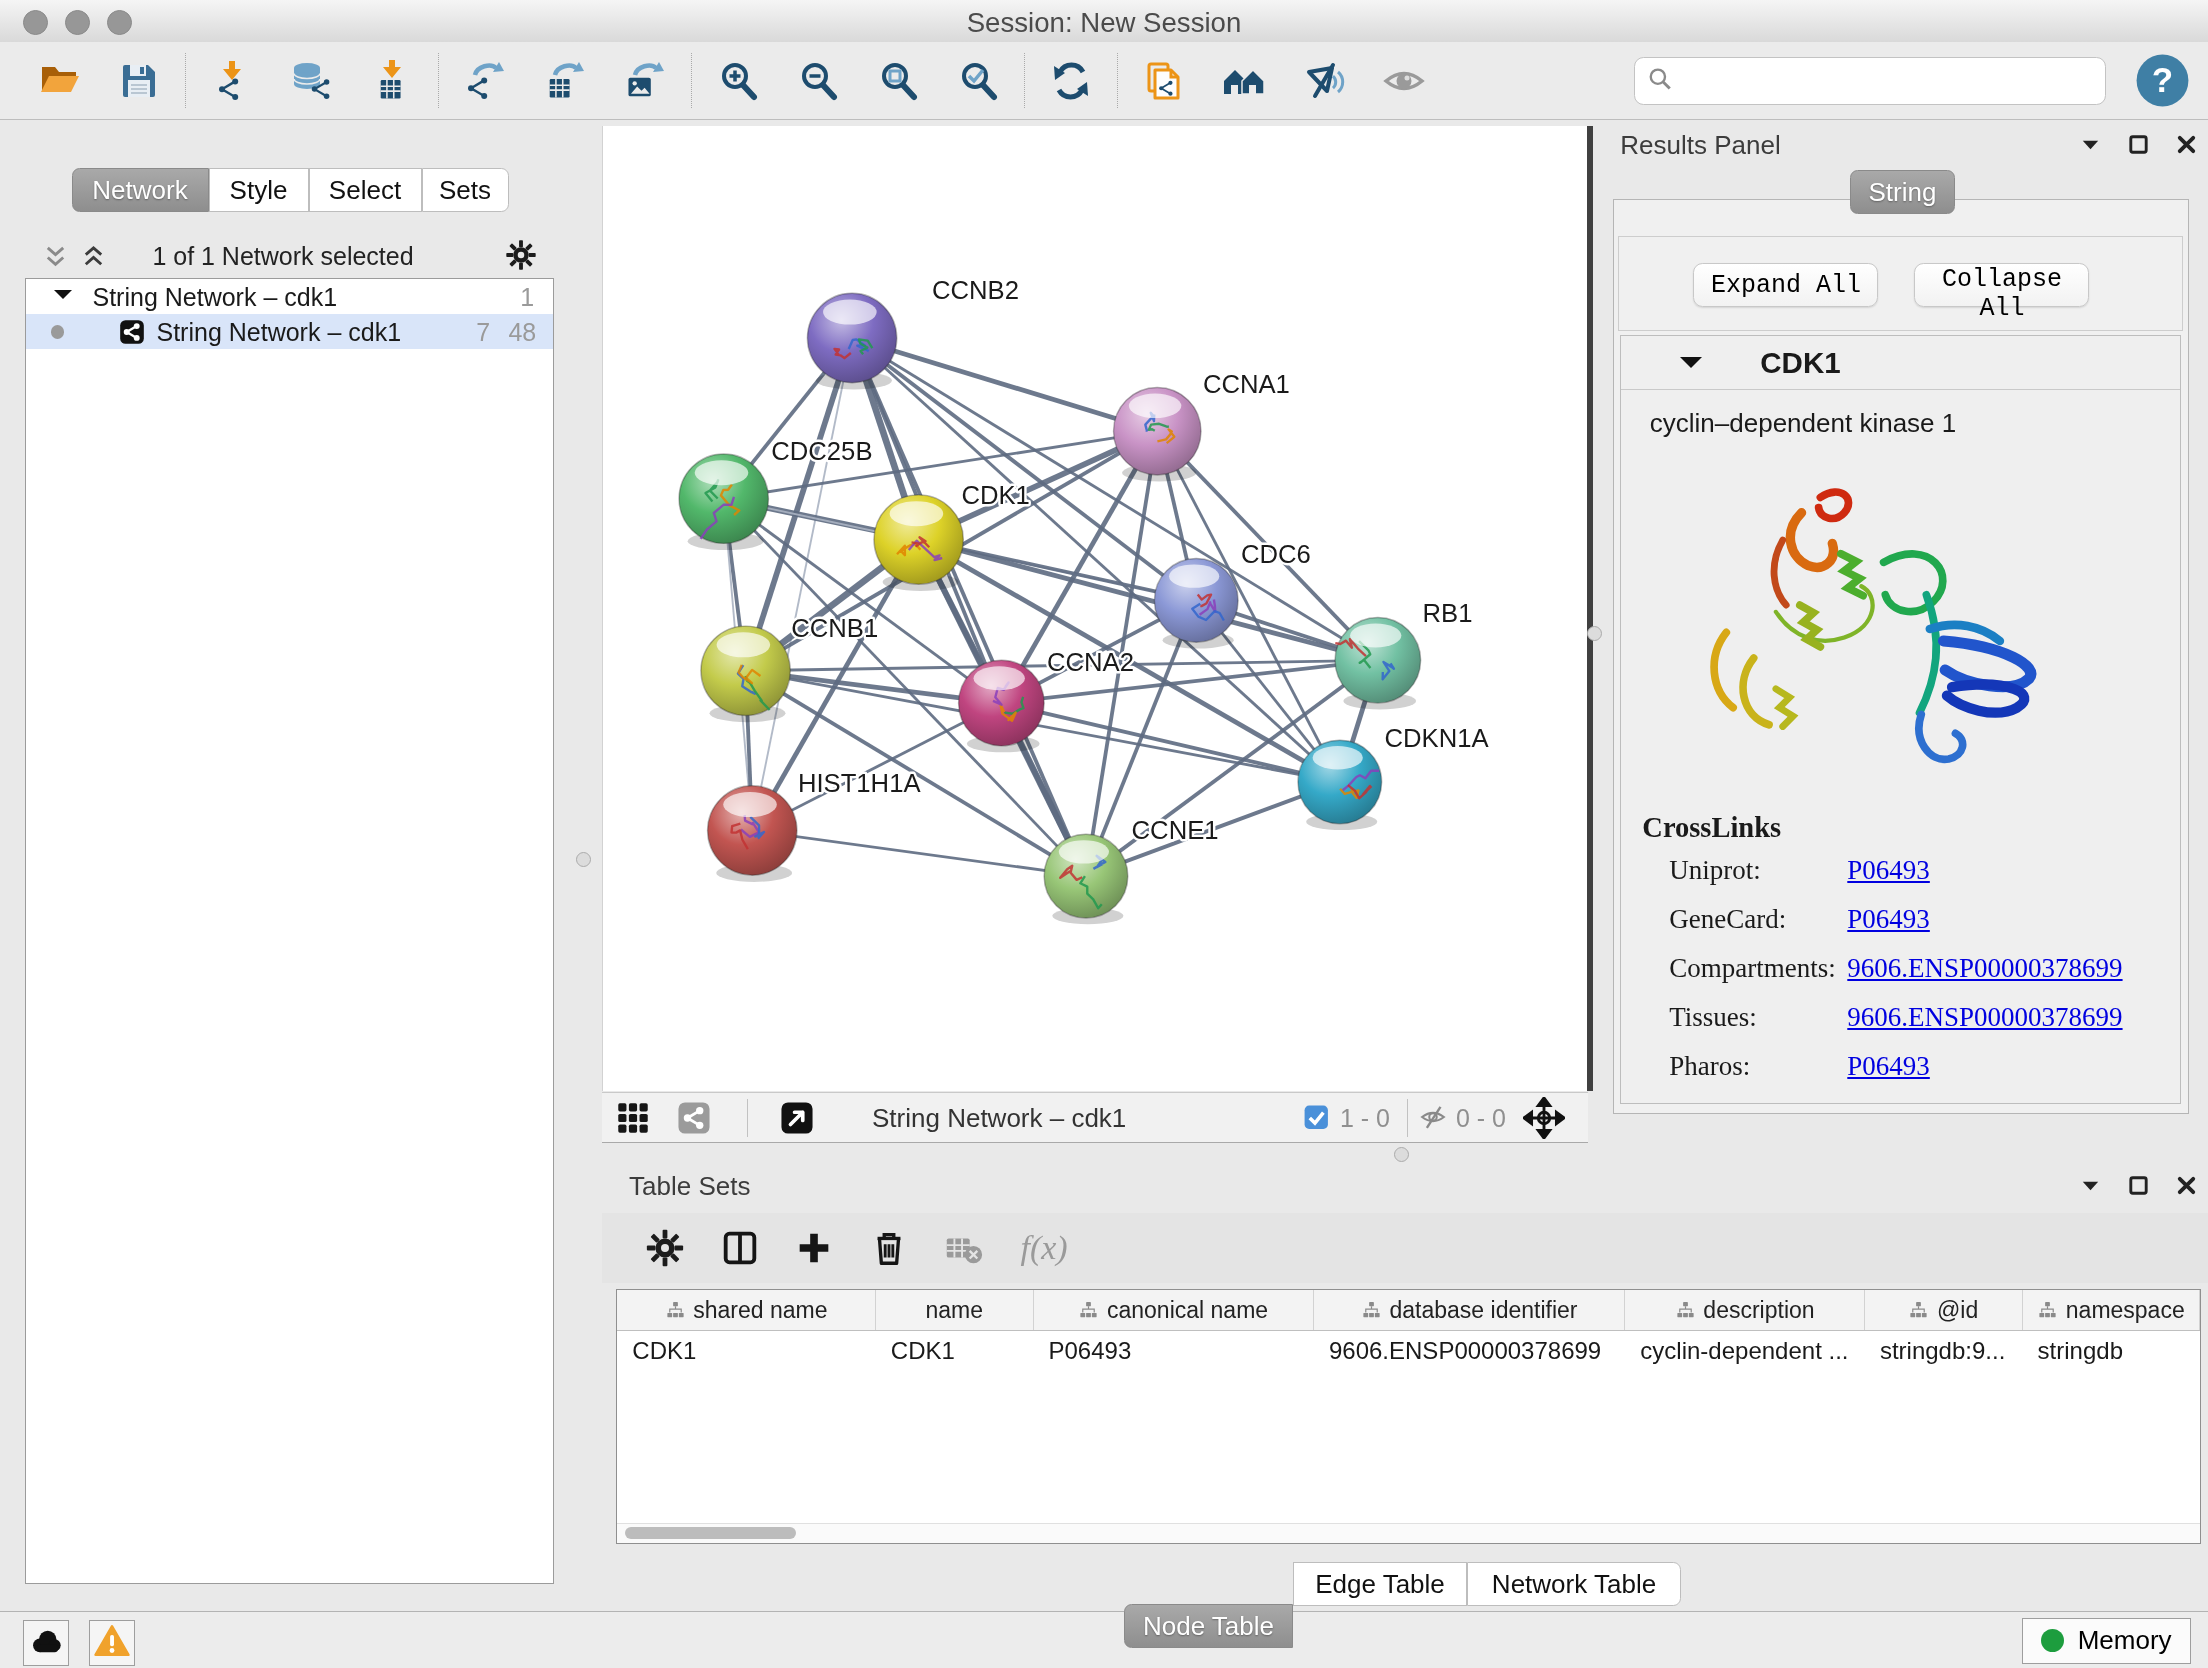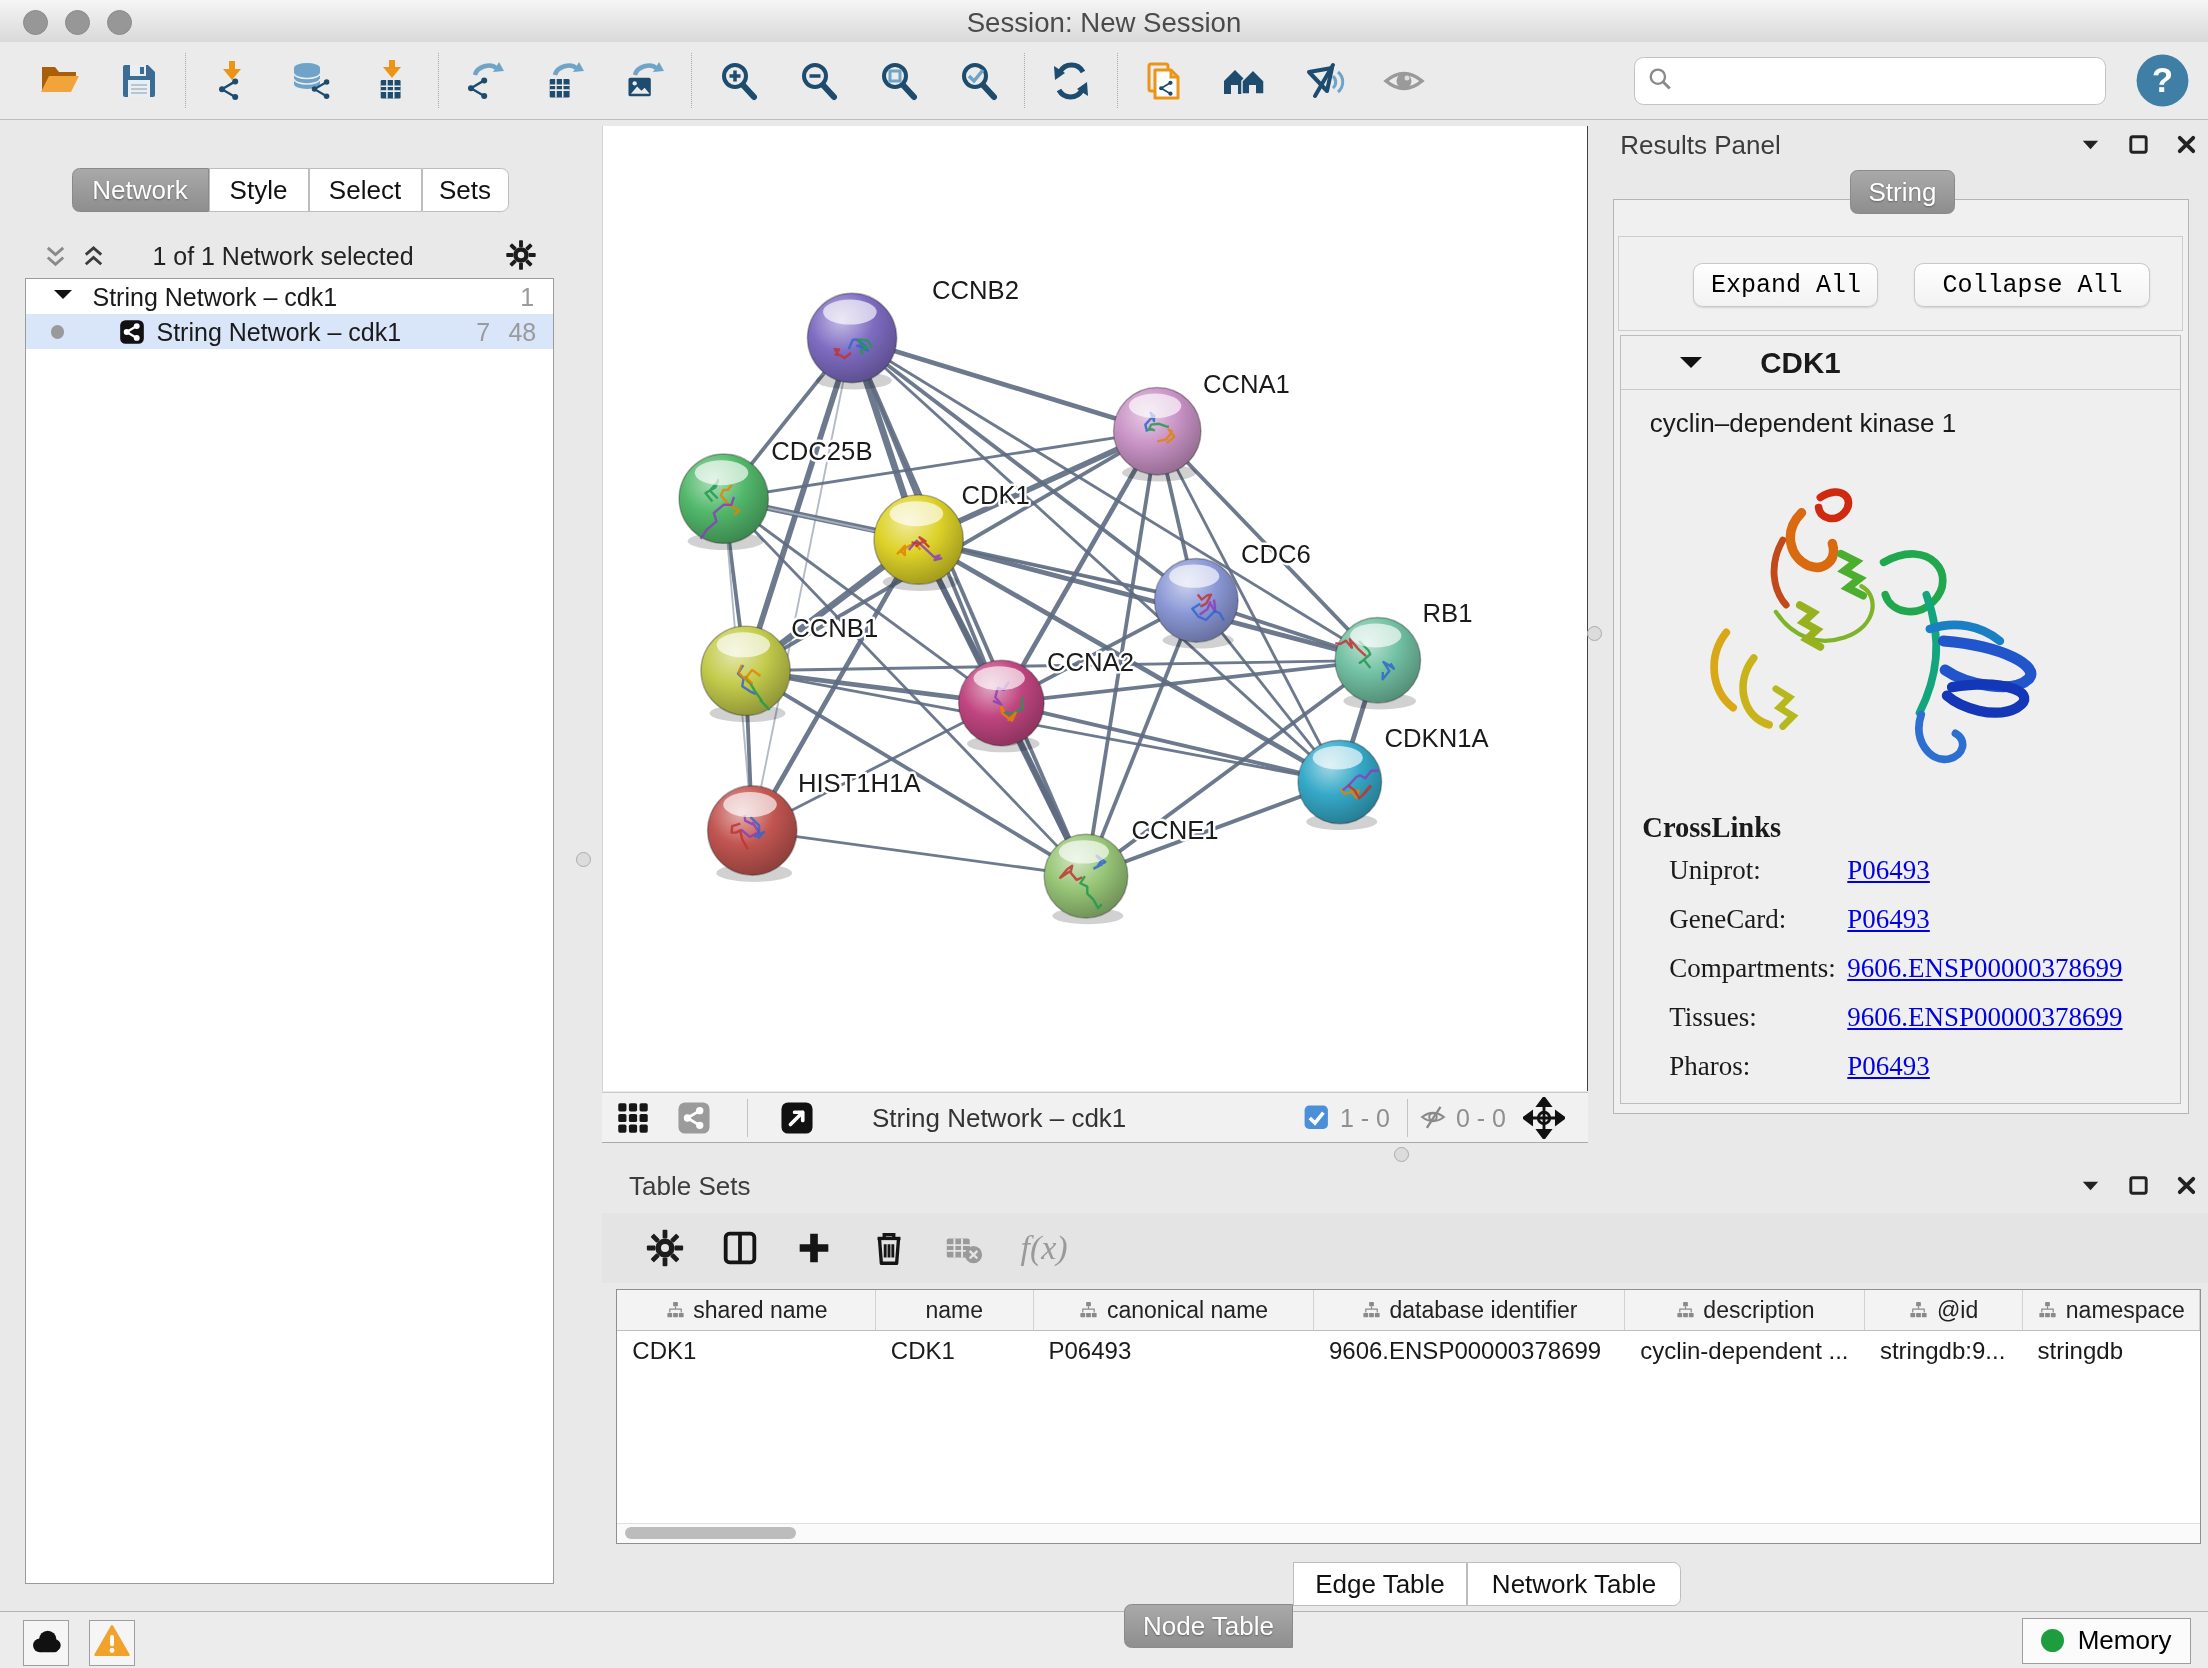--- a/index.html
+++ b/index.html
@@ -43,21 +43,21 @@
   .cp-sub svg{width:27px;height:27px;}
   .cp-status{position:absolute;left:86px;right:86px;top:3.8px;text-align:center;font-size:25px;color:#222;}
   .cp-gear{position:absolute;right:3.8px;top:0px;}
   .cp-gear svg{width:34px;height:34px;}
   .cp-list{position:absolute;left:15px;right:13.3px;top:152px;bottom:0;background:#fff;border:1.9px solid #9b9b9b;}
   .tree-row{position:relative;height:35px;display:flex;align-items:center;font-size:25px;}
   .tree-row .cnt{position:absolute;color:#9a9a9a;}
   .tree-row.sel{background:#d9e5f9;}
   
   .net-canvas{position:absolute;left:602px;top:126px;width:984px;height:965px;background:#fff;
-    border-left:1px solid #d2d2d2;border-right:1px solid #404040;box-sizing:content-box;}
+    border-left:1px solid #d2d2d2;border-right:6px solid #404040;box-sizing:content-box;}
   .net-toolbar{position:absolute;left:602px;top:1092px;width:986px;height:49px;background:#f1f1f1;
     border-top:1px solid #c9c9c9;border-bottom:1.9px solid #a9a9a9;}
   .nt-btn{position:absolute;top:6.7px;width:36px;height:36px;border:none;background:none;padding:0;}
   .nt-btn svg{width:36px;height:36px;}
   .nt-sep{position:absolute;top:5.7px;height:38px;border-left:1px solid #c2c2c2;}
   .nt-title{position:absolute;left:270px;top:9.5px;font-size:26px;color:#333;}
   .nt-num{position:absolute;top:10.5px;font-size:25px;color:#8f8f8f;}
   .handle{position:absolute;width:13.3px;height:13.3px;border-radius:50%;background:#dcdcdc;border:1px solid #ababab;}
   
   .results-panel{position:absolute;left:1607px;top:126px;width:601px;height:1458px;}
@@ -674,21 +674,21 @@
             <svg viewBox="0 0 26 26">
               <path d="M6 6 L20 20 M20 6 L6 20" stroke="#222" stroke-width="4" stroke-linecap="round"></path>
             </svg>
           </span>
       </span>
     </div>
     <div class="seg-tab active rp-tab">String</div>
     <div class="rp-outer"></div>
     <div class="rp-btnbox">
       <button class="rp-btn" style="left:74px;width:185px">Expand All</button>
-      <button class="rp-btn" style="left:295px;width:236px">Collapse All</button>
+      <button class="rp-btn" style="left:295px;width:175px">Collapse All</button>
     </div>
     <div class="rp-entry">
       <div class="rp-ehead">
         <span class="rp-tri"></span>
         <span class="rp-name">CDK1</span>
       </div>
       <div class="rp-desc">cyclin–dependent kinase 1</div>
       <svg class="rp-img" width="457" height="342" viewBox="0 0 480 400">
         <g fill="none" stroke-linecap="round">
           <path d="M172 46 C196 30 214 48 200 64 C190 75 172 72 170 58" stroke="#cf2a10" stroke-width="9"></path>

